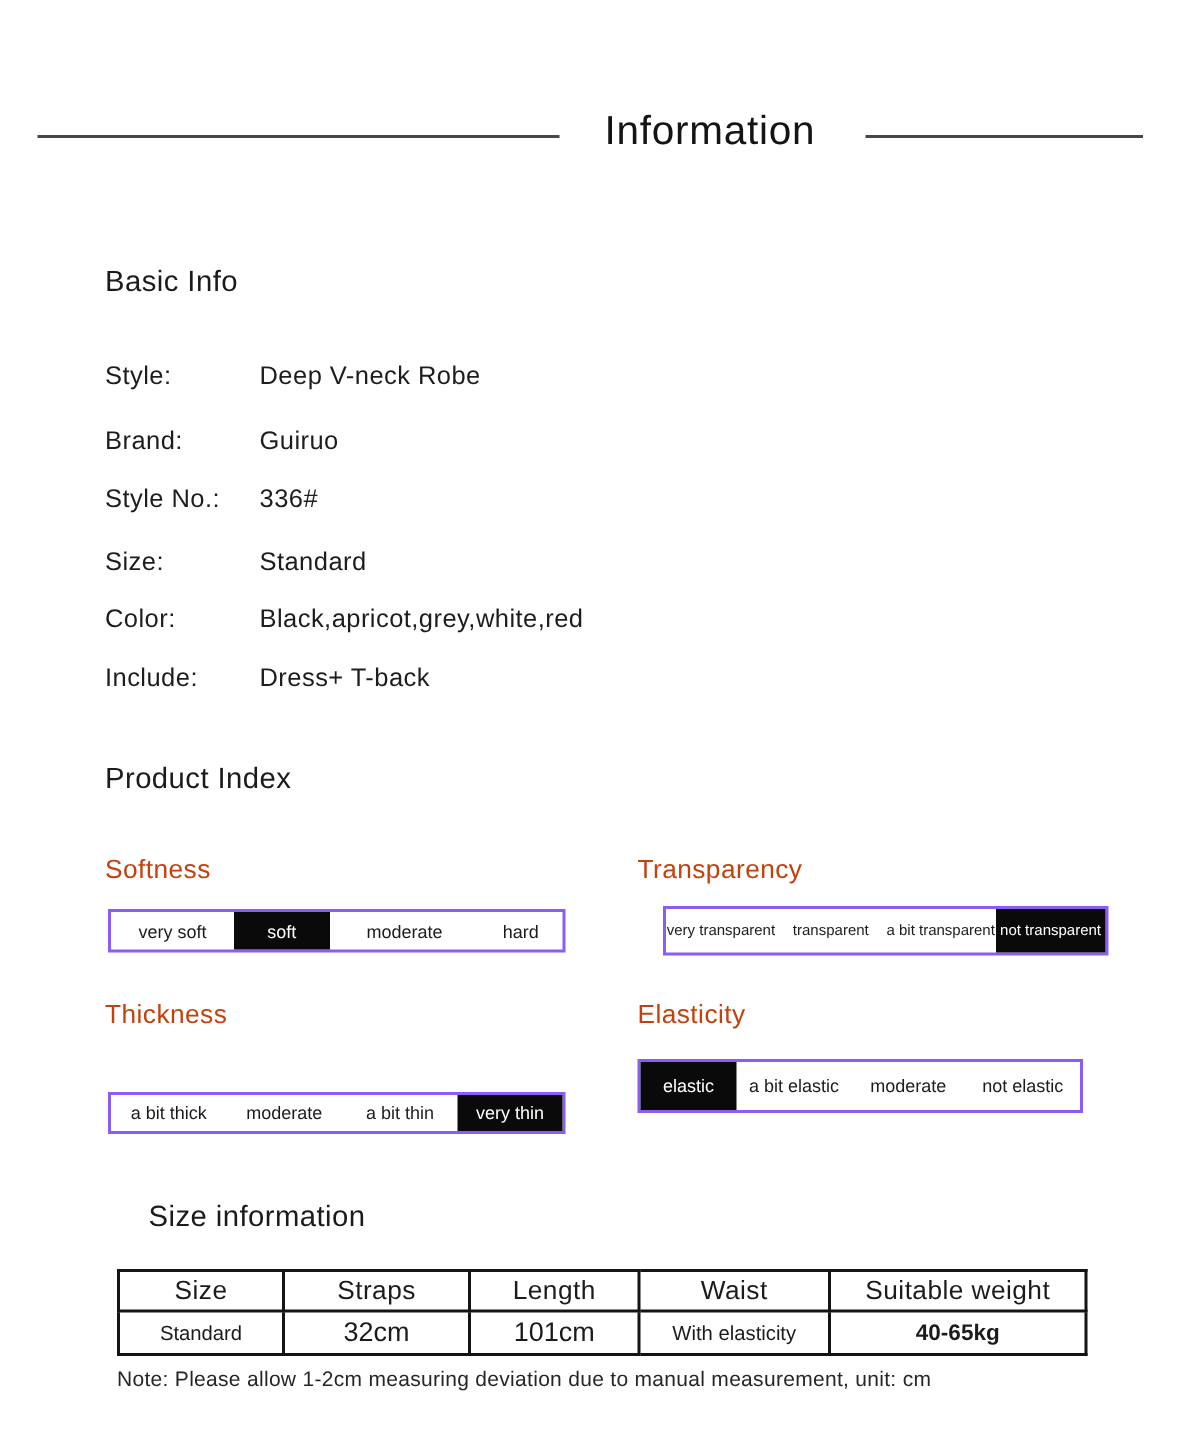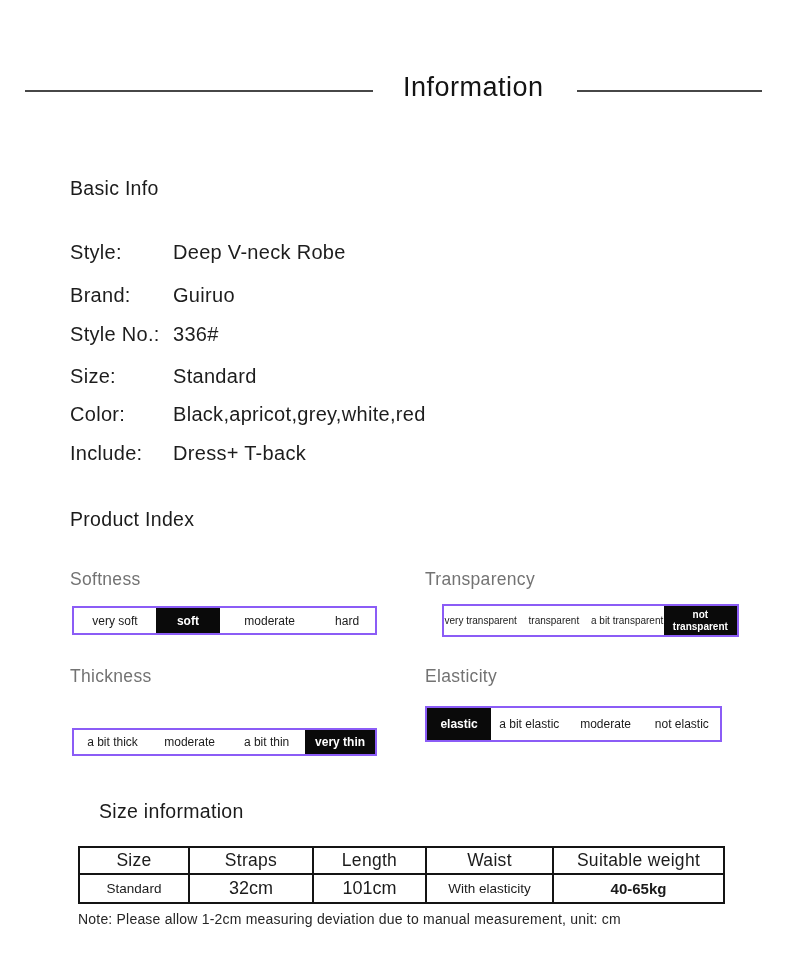--- a/index.html
+++ b/index.html
@@ -17,43 +17,43 @@
   .rule-right{left:577px;top:90px;width:185px;}
   .title{
     position:absolute;left:403px;top:72px;
     font-size:27px;letter-spacing:0.5px;color:#141414;
   }
   
   .section-heading{position:absolute;font-size:19.5px;color:#1b1b1b;letter-spacing:0.3px;}
   .h-basic{left:70px;top:177px;}
   .h-index{left:70px;top:508px;}
   .h-size{left:99px;top:800px;}
-  .info-row{position:absolute;left:70px;font-size:20px;letter-spacing:0.3px;white-space:nowrap;}
+  .info-row{position:absolute;left:70px;font-size:17px;letter-spacing:0.3px;white-space:nowrap;}
   .info-label{display:inline-block;width:103px;}
   .r0{top:241px;} .r1{top:284px;} .r2{top:323px;}
   .r3{top:365px;} .r4{top:403px;} .r5{top:442px;}
   
-  .scale-heading{position:absolute;font-size:17.5px;color:#737373;letter-spacing:0.3px;}
+  .scale-heading{position:absolute;font-size:17.5px;color:#c2410c;letter-spacing:0.3px;}
   .sh-softness{left:70px;top:569px;}
   .sh-transparency{left:425px;top:569px;}
   .sh-thickness{left:70px;top:666px;}
   .sh-elasticity{left:425px;top:666px;}
   .bar{
     position:absolute;display:flex;align-items:stretch;
     border:2px solid #8b5cf6;background:#ffffff;box-sizing:border-box;
   }
   .bar-softness{left:72px;top:606px;width:305px;height:29px;}
   .bar-transparency{left:442px;top:604px;width:297px;height:33px;}
   .bar-thickness{left:72px;top:728px;width:305px;height:28px;}
   .bar-elasticity{left:425px;top:706px;width:297px;height:36px;}
   .seg{
     display:flex;align-items:center;justify-content:center;
     text-align:center;font-size:12px;color:#1b1b1b;overflow:hidden;
   }
-  .seg.selected{background:#0a0a0a;color:#ffffff;font-weight:700;}
+  .seg.selected{background:#0a0a0a;color:#ffffff;font-weight:400;}
   .bar-softness .s0{width:27.2%;} .bar-softness .s1{width:21.3%;}
   .bar-softness .s2{width:33%;}   .bar-softness .s3{width:18.5%;}
   .bar-transparency .seg{width:25%;font-size:10px;line-height:1.15;}
   .bar-thickness .s0,.bar-thickness .s1,.bar-thickness .s2{width:25.6%;}
   .bar-thickness .s3{width:23.2%;}
   .bar-elasticity .s0{width:21.9%;}
   .bar-elasticity .s1,.bar-elasticity .s2,.bar-elasticity .s3{width:26.03%;}
   
   table.size-table{
     position:absolute;left:78px;top:846px;

